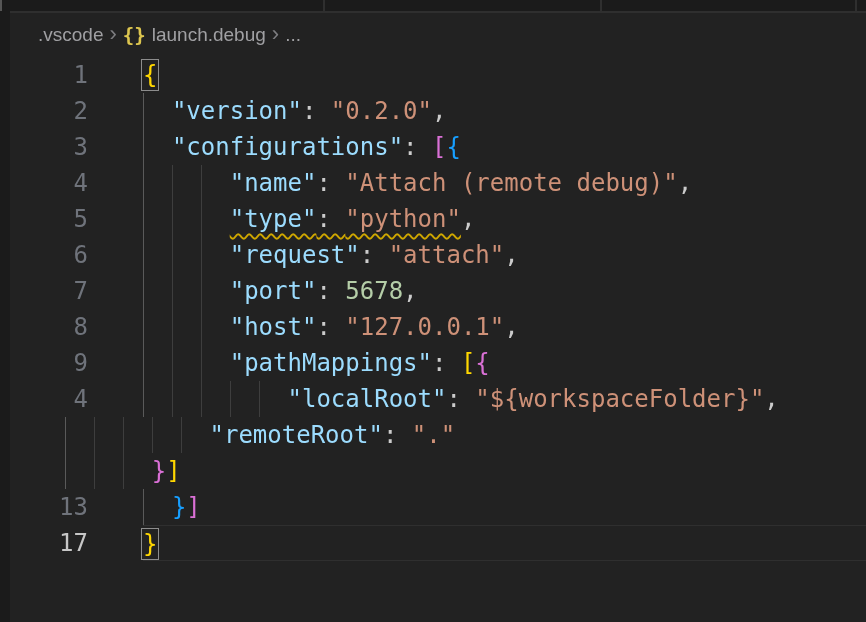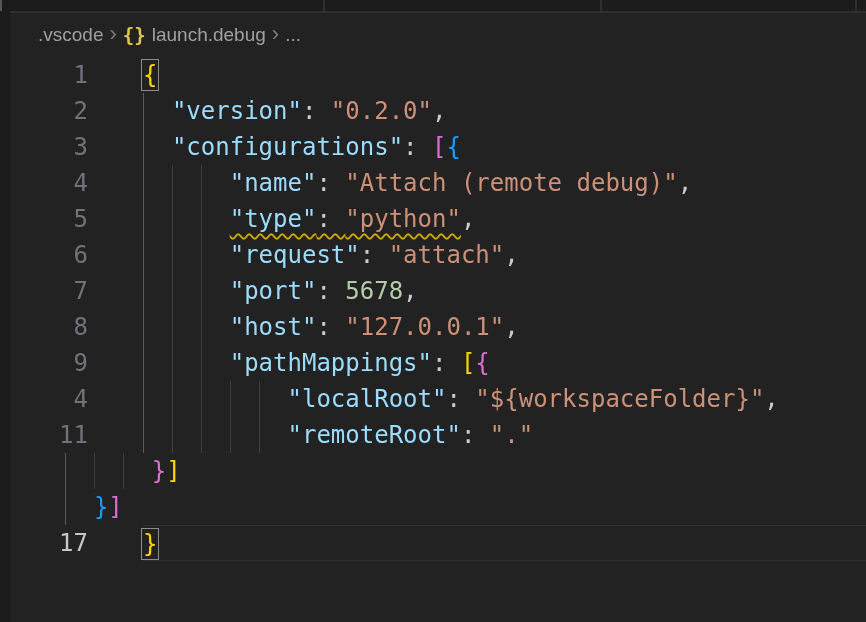--- a/index.html
+++ b/index.html
@@ -90,27 +90,27 @@
         </div>
         <div class="row">
           <div class="lnum">9</div>
           <div class="code"><i class="guide active" style="left: 0px;"></i><i class="guide" style="left: 28.9px;"></i><i class="guide" style="left: 57.8px;"></i><span style="color: rgb(204, 204, 204);">      </span><span style="color: rgb(156, 220, 254);">"pathMappings"</span><span style="color: rgb(204, 204, 204);">: </span><span style="color: rgb(255, 215, 0);">[</span><span style="color: rgb(218, 112, 214);">{</span></div>
         </div>
         <div class="row">
           <div class="lnum">4</div>
           <div class="code"><i class="guide active" style="left: 0px;"></i><i class="guide" style="left: 28.9px;"></i><i class="guide" style="left: 57.8px;"></i><i class="guide" style="left: 86.7px;"></i><i class="guide" style="left: 115.6px;"></i><span style="color: rgb(204, 204, 204);">          </span><span style="color: rgb(156, 220, 254);">"localRoot"</span><span style="color: rgb(204, 204, 204);">: </span><span style="color: rgb(206, 145, 120);">"${workspaceFolder}"</span><span style="color: rgb(204, 204, 204);">,</span></div>
         </div>
         <div class="row">
-          <div class="lnum">11</div>
           <div class="code"><i class="guide active" style="left: 0px;"></i><i class="guide" style="left: 28.9px;"></i><i class="guide" style="left: 57.8px;"></i><i class="guide" style="left: 86.7px;"></i><i class="guide" style="left: 115.6px;"></i><span style="color: rgb(204, 204, 204);">          </span><span style="color: rgb(156, 220, 254);">"remoteRoot"</span><span style="color: rgb(204, 204, 204);">: </span><span style="color: rgb(206, 145, 120);">"."</span></div>
         </div>
         <div class="row">
           <div class="code"><i class="guide active" style="left: 0px;"></i><i class="guide" style="left: 28.9px;"></i><i class="guide" style="left: 57.8px;"></i><span style="color: rgb(204, 204, 204);">      </span><span style="color: rgb(218, 112, 214);">}</span><span style="color: rgb(255, 215, 0);">]</span></div>
         </div>
         <div class="row">
+          <div class="lnum">13</div>
           <div class="code"><i class="guide active" style="left: 0px;"></i><span style="color: rgb(204, 204, 204);">  </span><span style="color: rgb(23, 159, 255);">}</span><span style="color: rgb(218, 112, 214);">]</span></div>
         </div>
         <div class="row current">
           <div class="lnum">17</div>
           <div class="code"><span class="bbox" style="color: rgb(255, 215, 0);">}</span></div>
         </div>
       </div>
   </div>
 </div>
 

